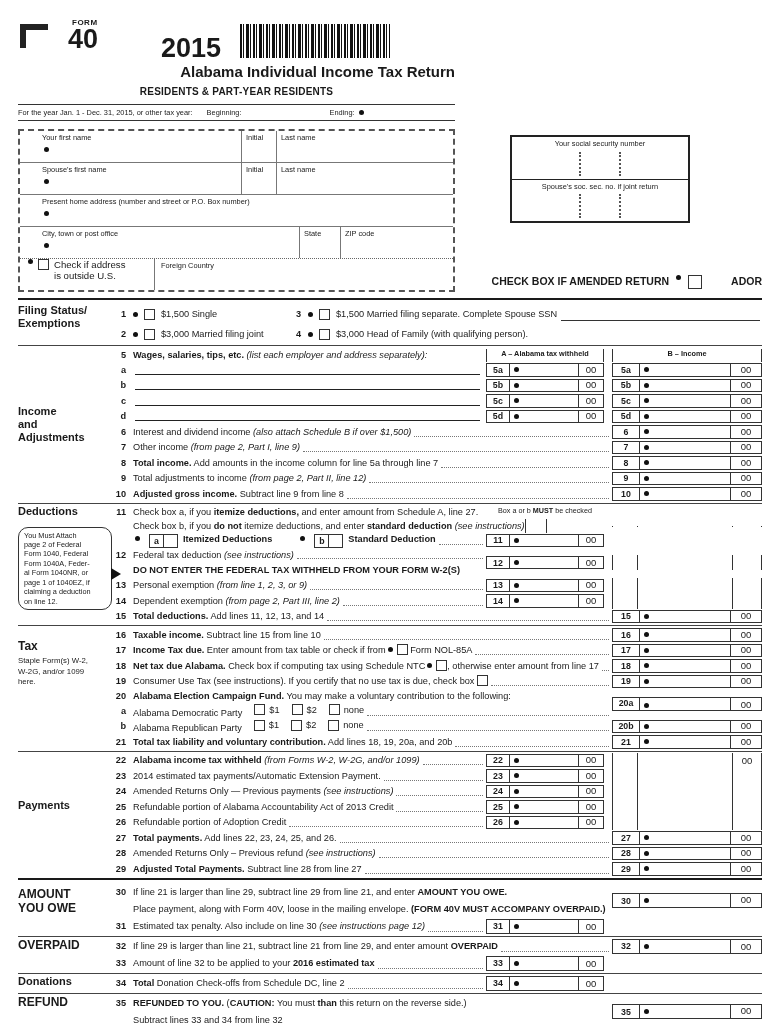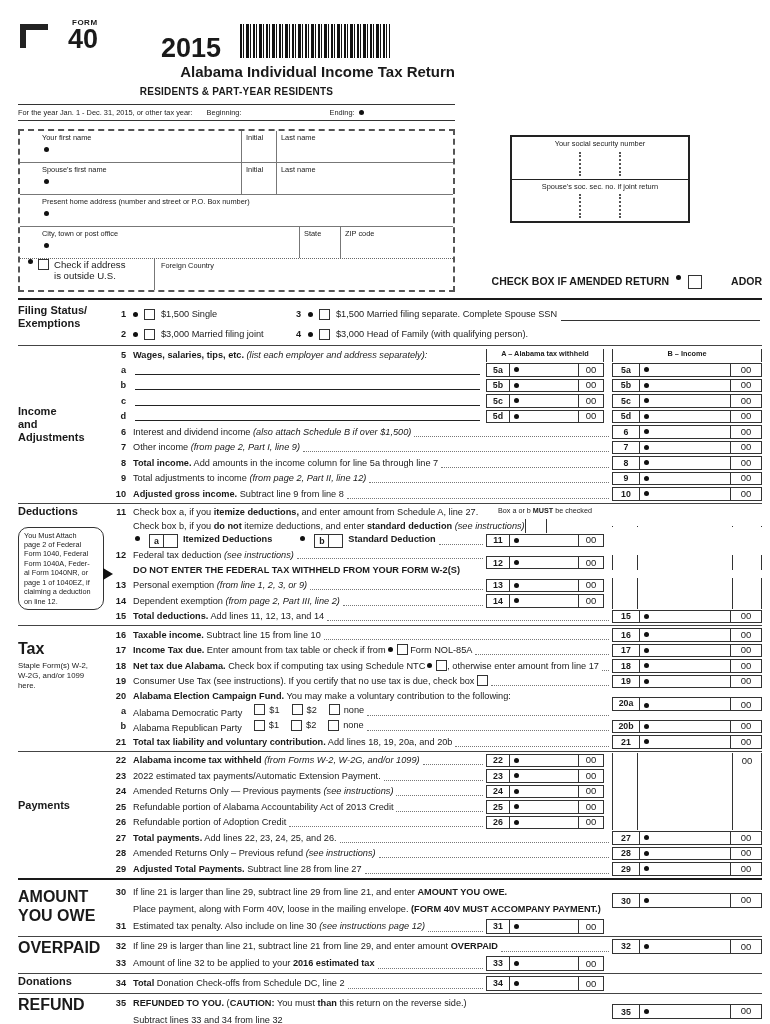--- a/index.html
+++ b/index.html
@@ -43,21 +43,21 @@
   .ssndots{flex:1;display:flex;align-items:center;gap:38px;margin-top:1px}
   .vdots{width:0;height:24px;border-left:2px dotted #555}
 
   .amended{position:absolute;right:0;bottom:8px;display:flex;gap:7px;font-size:10.5px;font-weight:bold}
   .ador{margin-left:22px}
 
   
   .sec{display:flex}
   .seclab{width:86px;flex:none;position:relative}
   .slb{font-size:11px;font-weight:bold;line-height:1.2}
-  .slb.big{font-size:16px}
+  .slb.big{font-size:12px}
   .secbody{flex:1;min-width:0}
   .hrA{border-top:1.7px solid #444;height:0;margin:1px 0}
   .hrT{border-top:2.3px solid #1a1a1a;height:0;margin:1px 0}
 
   .line{display:flex;align-items:stretch;height:15.5px;line-height:14px;font-size:9.2px}
   .line.h14{height:14px}
   .bot .line{height:17px;line-height:15px}
   .num{width:22px;flex:none;text-align:right;font-weight:bold;margin-right:7px;align-self:center}
   .txt{white-space:nowrap;align-self:center}
   .txt i{font-style:italic}
@@ -109,21 +109,21 @@
   .fsopt.w1{width:146px;flex:none}
   .fslab{font-size:9.2px}
   .abgrp{display:inline-flex;border:1.2px solid #333;height:12px;box-sizing:content-box;vertical-align:-2px;margin:0 5px}
   .ab1{width:13px;text-align:center;font-weight:bold;font-size:8.8px;border-right:1.2px solid #333;line-height:12px}
   .ab2{width:13px}
   .mcb{display:inline-flex;align-items:center;gap:4px;margin-left:12px}
 
   .inclab{padding-top:58px}
   .paylab{padding-top:46px}
   .taxlab{padding-top:12px}
-  .notebox{position:absolute;left:0;top:22px;width:86px;border:1.4px solid #333;border-radius:10px;box-sizing:border-box;padding:3px 2px 3px 5px;font-size:7.3px;line-height:1.3;white-space:pre-line}
+  .notebox{position:absolute;left:0;top:22px;width:94px;border:1.4px solid #333;border-radius:10px;box-sizing:border-box;padding:3px 2px 3px 5px;font-size:7.3px;line-height:1.3;white-space:pre-line}
   .arrow{position:absolute;right:-10px;top:40px;width:0;height:0;border-left:10px solid #111;border-top:6.5px solid transparent;border-bottom:6.5px solid transparent}
   .staple{font-size:7.8px;line-height:1.3;white-space:pre-line;margin-top:3px}
   .owelab{padding-top:3px}
   .sec{position:relative}
   .secpadT{padding-top:3px}
 </style>
 </head>
 <body>
 
 <div class="page">
@@ -763,21 +763,21 @@
             <span class="gap"></span>
             <span class="pass po">
               <span class="p1"></span>
               <span class="p2"></span>
               <span class="p3">00</span>
             </span>
           </span>
       </div>
       <div class="line">
         <span class="num">23</span>
-        <span class="txt"><span>2022 estimated tax payments/Automatic Extension Payment.</span></span>
+        <span class="txt"><span>2014 estimated tax payments/Automatic Extension Payment.</span></span>
           <span class="lead"></span>
         <span class="amts">
             <span class="cell ci">
               <b class="nb">23</b>
               <span class="av">
                 <span class="dot"></span>
               </span>
               <span class="cc">00</span>
             </span>
             <span class="gap"></span>
@@ -903,21 +903,21 @@
     <div class="secbody">
       <div class="group">
         <div class="gl">
           <div class="line">
             <span class="num">30</span>
             <span class="txt"><span>If line 21 is larger than line 29, subtract line 29 from line 21, and enter </span><b>AMOUNT YOU OWE.</b></span>
               <span class="fsp"></span>
           </div>
           <div class="line">
             <span class="num"></span>
-            <span class="txt"><span>Place payment, along with Form 40V, loose in the mailing envelope. </span><b>(FORM 40V MUST ACCOMPANY PAYMENT.)</b></span>
+            <span class="txt"><span>Place payment, along with Form 40V, loose in the mailing envelope. </span><b>(FORM 40V MUST ACCOMPANY OVERPAID.)</b></span>
               <span class="fsp"></span>
           </div>
         </div>
         <div class="gr">
             <span class="cell co cb30">
               <b class="nb">30</b>
               <span class="av">
                 <span class="dot"></span>
               </span>
               <span class="cc">00</span>

